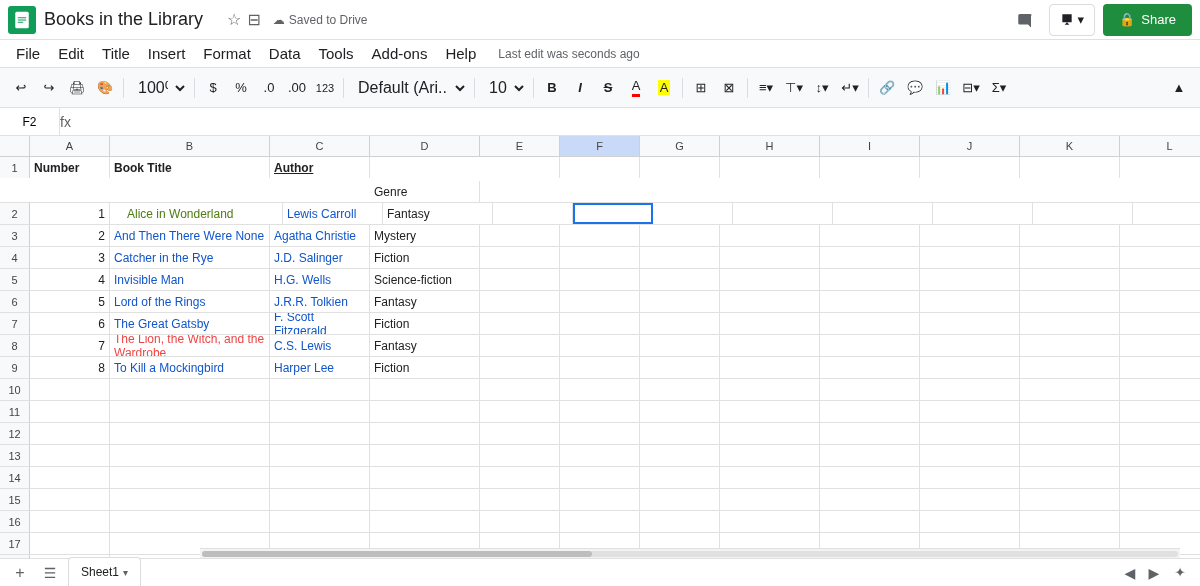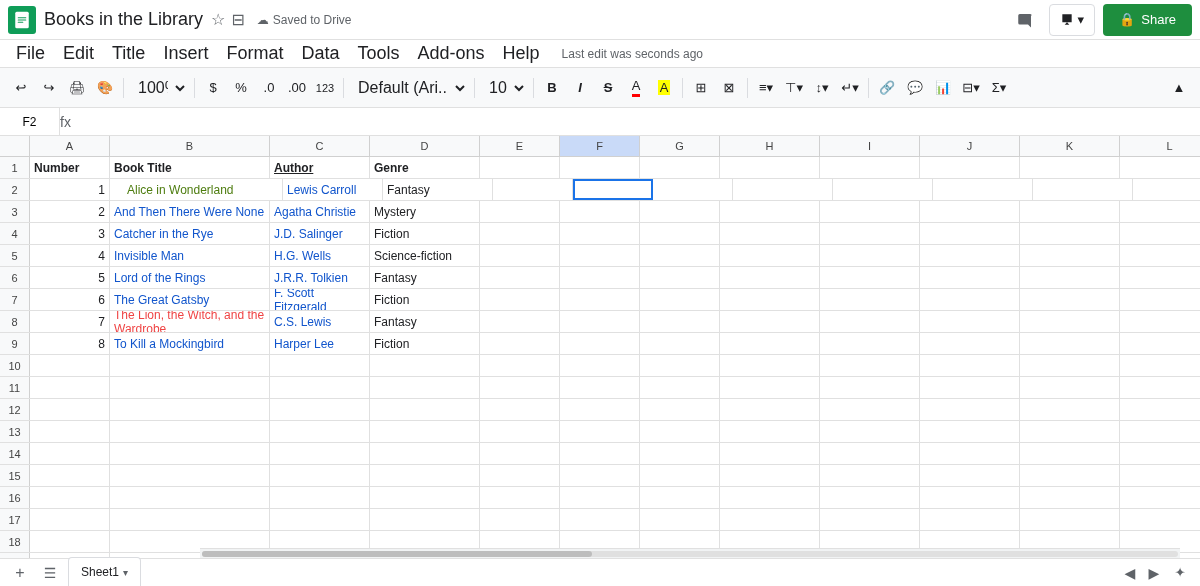--- a/index.html
+++ b/index.html
@@ -9,21 +9,21 @@
     .top-bar {
       display: flex; align-items: center; height: 40px; padding: 0 8px;
       background: #fff; border-bottom: 1px solid #e0e0e0;
     }
     .app-icon {
       width: 28px; height: 28px; margin-right: 8px; flex-shrink: 0;
       background: #0f9d58; border-radius: 3px; display: flex; align-items: center; justify-content: center;
     }
     .app-icon svg { width: 18px; height: 18px; }
     .doc-title {
-      font-size: 18px; color: #202124; font-weight: 400; margin-right: 8px;
+      font-size: 18px; color: #202124; font-weight: 400; margin-right: 24px;
     }
     .title-icons { display: flex; align-items: center; gap: 6px; margin-right: 12px; }
     .title-icon { color: #5f6368; font-size: 16px; cursor: pointer; }
     .saved-text { font-size: 12px; color: #5f6368; margin-right: 8px; display: flex; align-items: center; gap: 4px; }
     .top-bar-right { margin-left: auto; display: flex; align-items: center; gap: 8px; }
     .comment-btn {
       width: 32px; height: 32px; border: none; background: transparent; cursor: pointer;
       display: flex; align-items: center; justify-content: center; border-radius: 50%; color: #5f6368;
     }
     .present-btn {
@@ -34,21 +34,21 @@
       display: flex; align-items: center; gap: 6px; height: 32px; padding: 0 16px;
       background: #1e8e3e; border: none; border-radius: 4px; cursor: pointer; font-size: 13px; color: #fff; font-weight: 500;
     }
 
     
     .menu-bar {
       display: flex; align-items: center; height: 28px; padding: 0 8px;
       background: #fff; border-bottom: 1px solid #e0e0e0; gap: 2px;
     }
     .menu-item {
-      padding: 2px 8px; cursor: pointer; font-size: 18px; color: #202124; border-radius: 3px; text-align: center;
+      padding: 2px 8px; cursor: pointer; font-size: 15px; color: #202124; border-radius: 3px; text-align: center;
     }
     .last-edit { font-size: 12px; color: #5f6368; margin-left: 12px; }
 
     
     .toolbar {
       display: flex; align-items: center; height: 40px; padding: 0 8px;
       background: #f8f9fa; border-bottom: 1px solid #e0e0e0; gap: 2px; overflow: hidden;
     }
     .toolbar-btn {
       min-width: 26px; height: 26px; border: none; background: transparent; cursor: pointer;
@@ -293,21 +293,21 @@
       <div class="col-header cell-l">L</div>
 
     </div>
 
     <div class="grid-rows" id="grid-rows">
         <div class="grid-row">
           <div class="row-num">1</div>
           <div class="cell cell-a" style="font-weight: bold;">Number</div>
           <div class="cell cell-b" style="font-weight: bold;">Book Title</div>
           <div class="cell cell-c" style="font-weight: bold; text-decoration: underline;">Author</div>
-          <div class="cell cell-d" style="font-weight: bold;">Genre</div>
+          <div class="cell cell-d" style="font-weight: normal; margin-top: 24px;">Genre</div>
           <div class="cell cell-e"></div>
           <div class="cell cell-f"></div>
           <div class="cell cell-g"></div>
           <div class="cell cell-h"></div>
           <div class="cell cell-i"></div>
           <div class="cell cell-j"></div>
           <div class="cell cell-k"></div>
           <div class="cell cell-l"></div>
         </div>
         <div class="grid-row">

